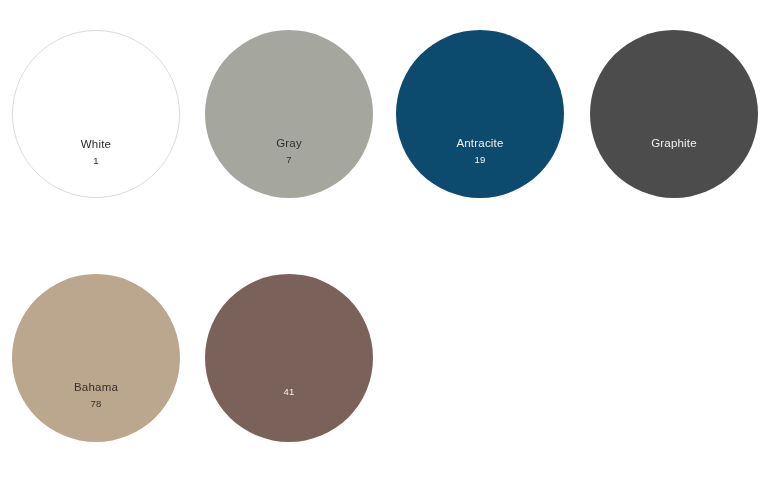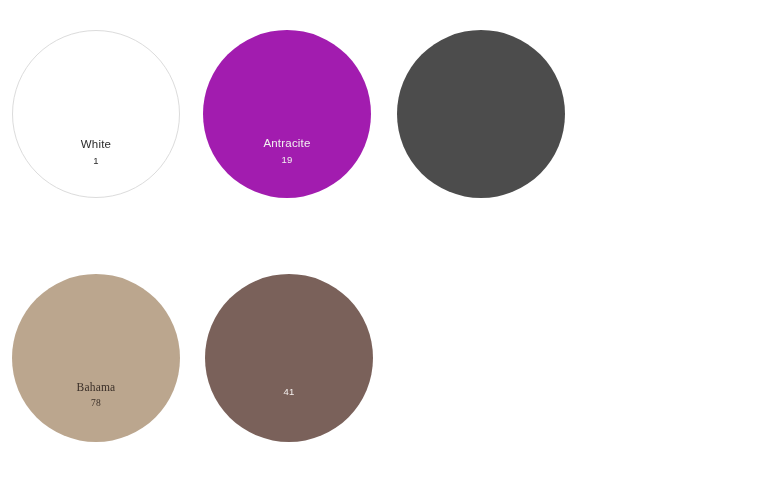--- a/index.html
+++ b/index.html
@@ -84,39 +84,46 @@
 
   <div class="swatch-row row-top">
 
     <div class="swatch col-0 outlined" style="background: rgb(255, 255, 255); border: 1px solid rgb(220, 220, 220);">
       <div class="swatch-caption" style="color: rgb(43, 43, 43);">
         <span class="swatch-name">White</span>
         <span class="swatch-code">1</span>
       </div>
     </div>
 
+    <div class="swatch col-1" style="background: rgb(165, 167, 158);">
+      <div class="swatch-caption" style="color: rgb(47, 49, 44);">
+        <span class="swatch-name">Gray</span>
+        <span class="swatch-code">7</span>
+      </div>
+    </div>
 
-    <div class="swatch col-2" style="background: #a21caf; text-decoration: underline;">
+    <div class="swatch col-2" style="background: #0c4a6e; text-decoration: underline;">
       <div class="swatch-caption" style="color: rgb(242, 242, 240);">
         <span class="swatch-name">Antracite</span>
         <span class="swatch-code">19</span>
       </div>
     </div>
 
     <div class="swatch col-3" style="background: rgb(76, 76, 76);">
       <div class="swatch-caption" style="color: rgb(242, 242, 242);">
+        <span class="swatch-name">Graphite</span>
       </div>
     </div>
 
   </div>
 
   <div class="swatch-row row-bottom">
 
     <div class="swatch col-0" style="background: rgb(187, 166, 142);">
-      <div class="swatch-caption" style="color: rgb(58, 47, 40); font-family: Liberation Serif, serif;">
+      <div class="swatch-caption" style="color: rgb(58, 47, 40);">
         <span class="swatch-name">Bahama</span>
         <span class="swatch-code">78</span>
       </div>
     </div>
 
     <div class="swatch col-1" style="background: rgb(122, 97, 90);">
       <div class="swatch-caption" style="color: rgb(244, 240, 238);">
         <span class="swatch-code">41</span>
       </div>
     </div>

